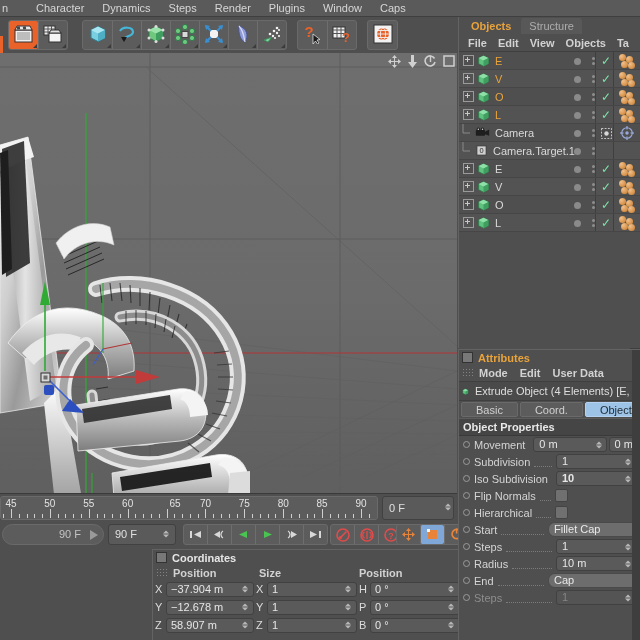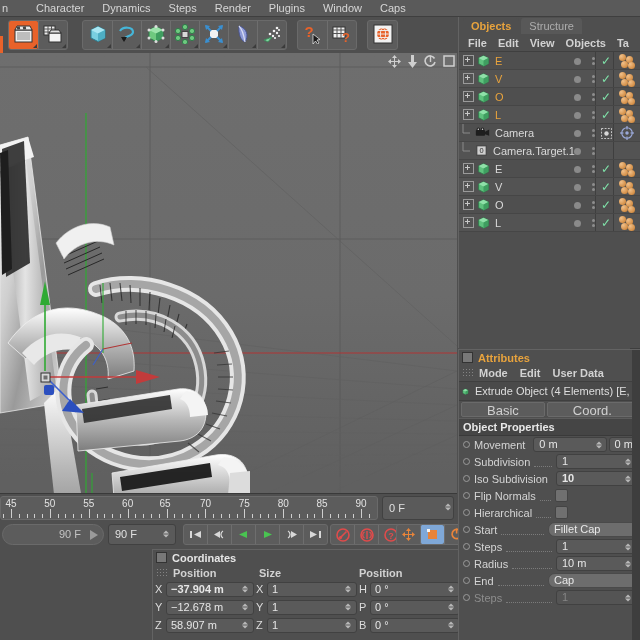--- a/index.html
+++ b/index.html
@@ -121,21 +121,21 @@
       border-left:1px solid #636363;border-top:1px solid #636363;box-sizing:border-box;}
   .amhead{height:15px;display:flex;align-items:center;padding-left:3px;}
   .amhead .sq{width:9px;height:9px;background:#787878;border:1px solid #333;margin-right:5px;}
   .amhead .t{color:#e8a33d;font-size:11px;font-weight:bold;}
   .ammenu{height:16px;display:flex;align-items:center;padding-left:3px;border-bottom:1px solid #3f3f3f;}
   .ammenu .m{color:#d2d2d2;font-size:11px;font-weight:bold;margin-right:12px;}
   .amtitle{height:18px;display:flex;align-items:center;padding-left:3px;background:#4a4a4a;
            border-bottom:1px solid #3f3f3f;overflow:hidden;white-space:nowrap;}
   .amtitle .tx{color:#dedede;font-size:11px;margin-left:6px;}
   .amtabs{height:17px;display:flex;align-items:center;padding-left:2px;gap:2px;background:#4f4f4f;}
-  .atab{height:15px;padding:0 25px;line-height:15px;font-size:13px;color:#d0d0d0;
+  .atab{height:15px;padding:0 14px;line-height:15px;font-size:11px;color:#d0d0d0;
         background:#5c5c5c;border:1px solid #6a6a6a;border-radius:2px;box-sizing:border-box;white-space:nowrap;}
   .atab.on{background:#9dc3e6;color:#1e2a33;border-color:#b4d2ef;}
   .secthead{height:16px;background:#454545;display:flex;align-items:center;padding-left:4px;
             border-top:1px solid #5c5c5c;border-bottom:1px solid #3a3a3a;}
   .secthead .t{font-size:11px;font-weight:bold;color:#e8e8e8;}
   .prow{height:17px;display:flex;align-items:center;padding-left:4px;position:relative;}
   .bullet{width:5px;height:5px;border:1px solid #9a9a9a;border-radius:50%;margin-right:4px;flex:none;}
   .plabel{font-size:11px;color:#d4d4d4;white-space:nowrap;}
   .plabel.dim{color:#8d8d8d;}
   .dots{flex:1;border-bottom:1px dotted #8a8a8a;margin:0 4px;height:9px;opacity:.75;}
@@ -572,21 +572,21 @@
         <div class="rtick" style="left: 328.889px; height: 4px;"></div>
         <div class="rtick" style="left: 336.667px; height: 4px;"></div>
         <div class="rtick" style="left: 344.444px; height: 4px;"></div>
         <div class="rtick" style="left: 352.222px; height: 4px;"></div>
         <div class="rtick" style="left: 360px; height: 9px;"></div>
         <div class="rtick" style="left: 367.778px; height: 4px;"></div>
         <div class="rlab" style="left: 10px;">45</div>
         <div class="rlab" style="left: 48.8889px;">50</div>
         <div class="rlab" style="left: 87.7778px;">55</div>
         <div class="rlab" style="left: 126.667px;">60</div>
-        <div class="rlab" style="left: 164px;">65</div>
+        <div class="rlab" style="left: 174px;">65</div>
         <div class="rlab" style="left: 204.444px;">70</div>
         <div class="rlab" style="left: 243.333px;">75</div>
         <div class="rlab" style="left: 282.222px;">80</div>
         <div class="rlab" style="left: 321.111px;">85</div>
         <div class="rlab" style="left: 360px;">90</div>
       </div>
     <div class="framefield">0 F</div>
     <div class="spin" style="right:6px;top:13px;">
       <i class="up"></i>
         <i class="dn"></i>
@@ -734,21 +734,21 @@
     <div class="coordmenu">
       <span class="gripdots"></span>
       <span class="h" style="width:86px;">Position</span>
       <span class="h" style="width:100px;">Size</span>
       <span class="h">Position</span>
     </div>
     <div id="coordRows">
         <div class="crow">
           <div class="cgrp">
             <span class="lb">X</span>
-            <div class="cfield" style="width: 88px; font-weight: bold;">−37.904 m<div class="spin" style="right: 5px;">
+            <div class="cfield" style="width: 88px;">−37.904 m<div class="spin" style="right: 5px;">
                 <i class="up"></i>
                 <i class="dn"></i>
               </div></div>
           </div>
           <div class="cgrp">
             <span class="lb">X</span>
             <div class="cfield" style="width: 90px;">1<div class="spin" style="right: 5px;">
                 <i class="up"></i>
                 <i class="dn"></i>
               </div></div>

